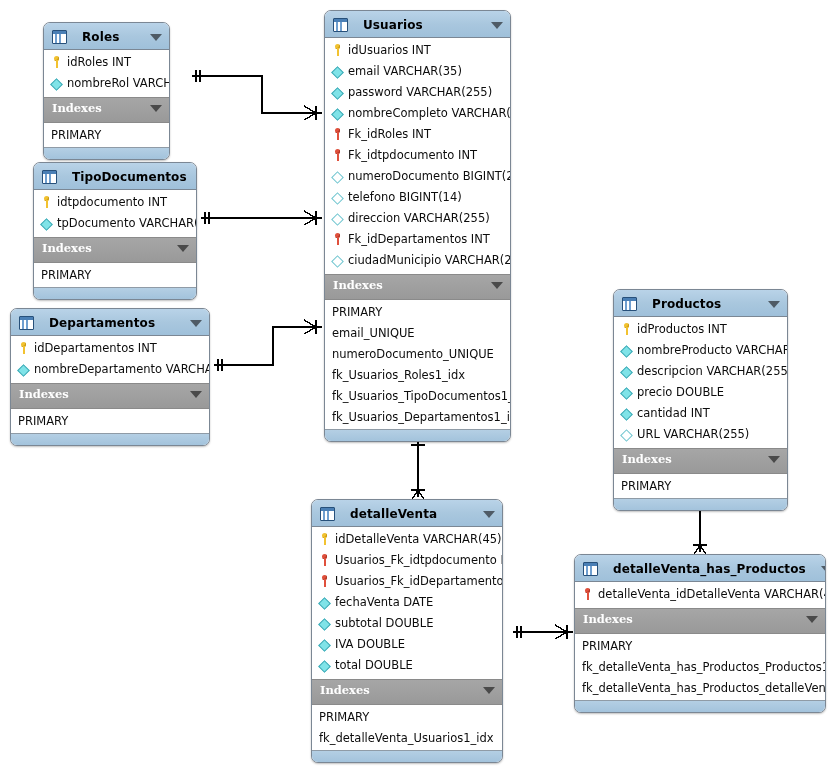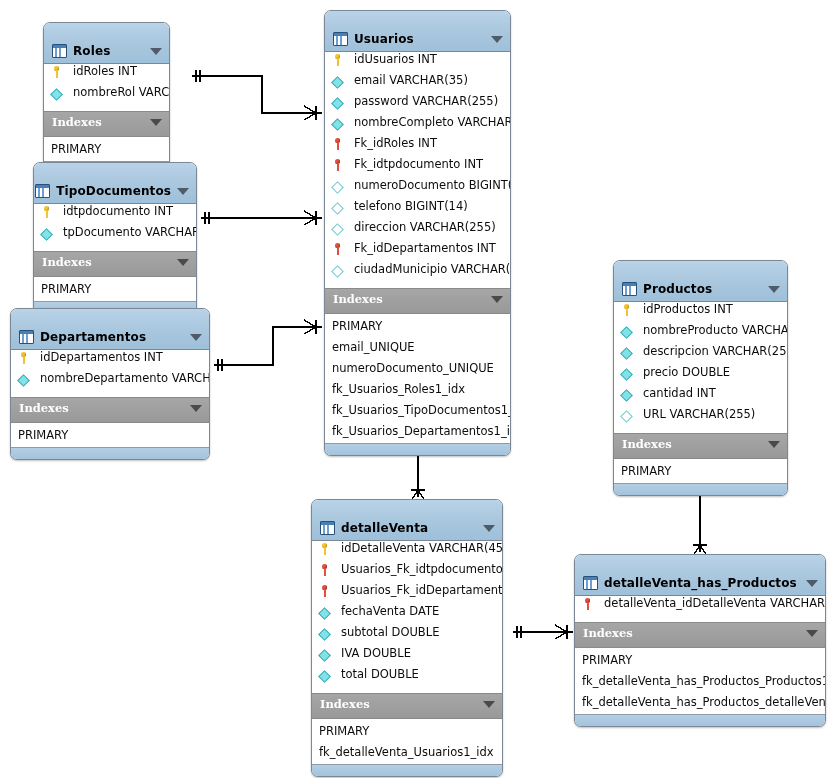--- a/index.html
+++ b/index.html
@@ -23,25 +23,24 @@
     border:1px solid #7b8794;
     border-radius:7px;
     background:#ffffff;
     box-shadow:0 1px 2px rgba(0,0,0,.25);
     overflow:hidden;
   }
   .tbl-hdr{
     height:24px;
     display:flex;
     align-items:center;
-    padding:16px 7px 0 8px;
+    padding:2px 7px 0 8px;
     background:linear-gradient(to bottom,#b9d3e8 0%,#a9c7de 50%,#9fc0da 100%);
     border-bottom:1px solid #7b8794;
-    gap:6px;
-    justify-content:flex-end;
+    gap:15px;
   }
   .tbl-ico{
     width:13px;height:12px;flex:0 0 13px;
     border:1px solid #27507a;
     border-radius:1px;
     background:
       linear-gradient(to right,
         #ffffff 0 2px,#6f9fd0 2px 4px,
         #ffffff 4px 6px,#6f9fd0 6px 8px,
         #ffffff 8px 11px);
@@ -65,22 +64,23 @@
     border-left:6px solid transparent;
     border-right:6px solid transparent;
     border-top:7px solid #4f5b66;
   }
 
   
   .cols{background:#ffffff;padding:2px 0 3px 0;}
   .col{
     height:21px;
     display:flex;
+    align-items:center;
     padding:0 6px 0 7px;
-    gap:11px;
+    gap:5px;
     white-space:nowrap;
   }
   .col-label{font-size:11.5px;color:#0c0c0c;line-height:1;}
 
   
   .gl{flex:0 0 11px;width:11px;height:13px;position:relative;}
   .gl.pk:before,.gl.fk:before{
     content:"";position:absolute;left:3px;top:0;
     width:5px;height:5px;border-radius:50%;
   }
@@ -324,21 +324,21 @@
         <div class="idx-list">
           <div class="idx-item">PRIMARY</div>
           <div class="idx-item">email_UNIQUE</div>
           <div class="idx-item">numeroDocumento_UNIQUE</div>
           <div class="idx-item">fk_Usuarios_Roles1_idx</div>
           <div class="idx-item">fk_Usuarios_TipoDocumentos1_idx</div>
           <div class="idx-item">fk_Usuarios_Departamentos1_idx</div>
         </div>
         <div class="foot"></div>
       </div>
-      <div class="tbl" style="left: 613px; top: 260px; width: 175px;">
+      <div class="tbl" style="left: 613px; top: 289px; width: 175px;">
         <div class="tbl-hdr">
           <span class="tbl-ico"></span>
           <span class="tbl-title">Productos</span>
           <span class="chev"></span>
         </div>
         <div class="cols">
           <div class="col">
             <span class="gl pk"></span>
             <span class="col-label">idProductos INT</span>
           </div>

